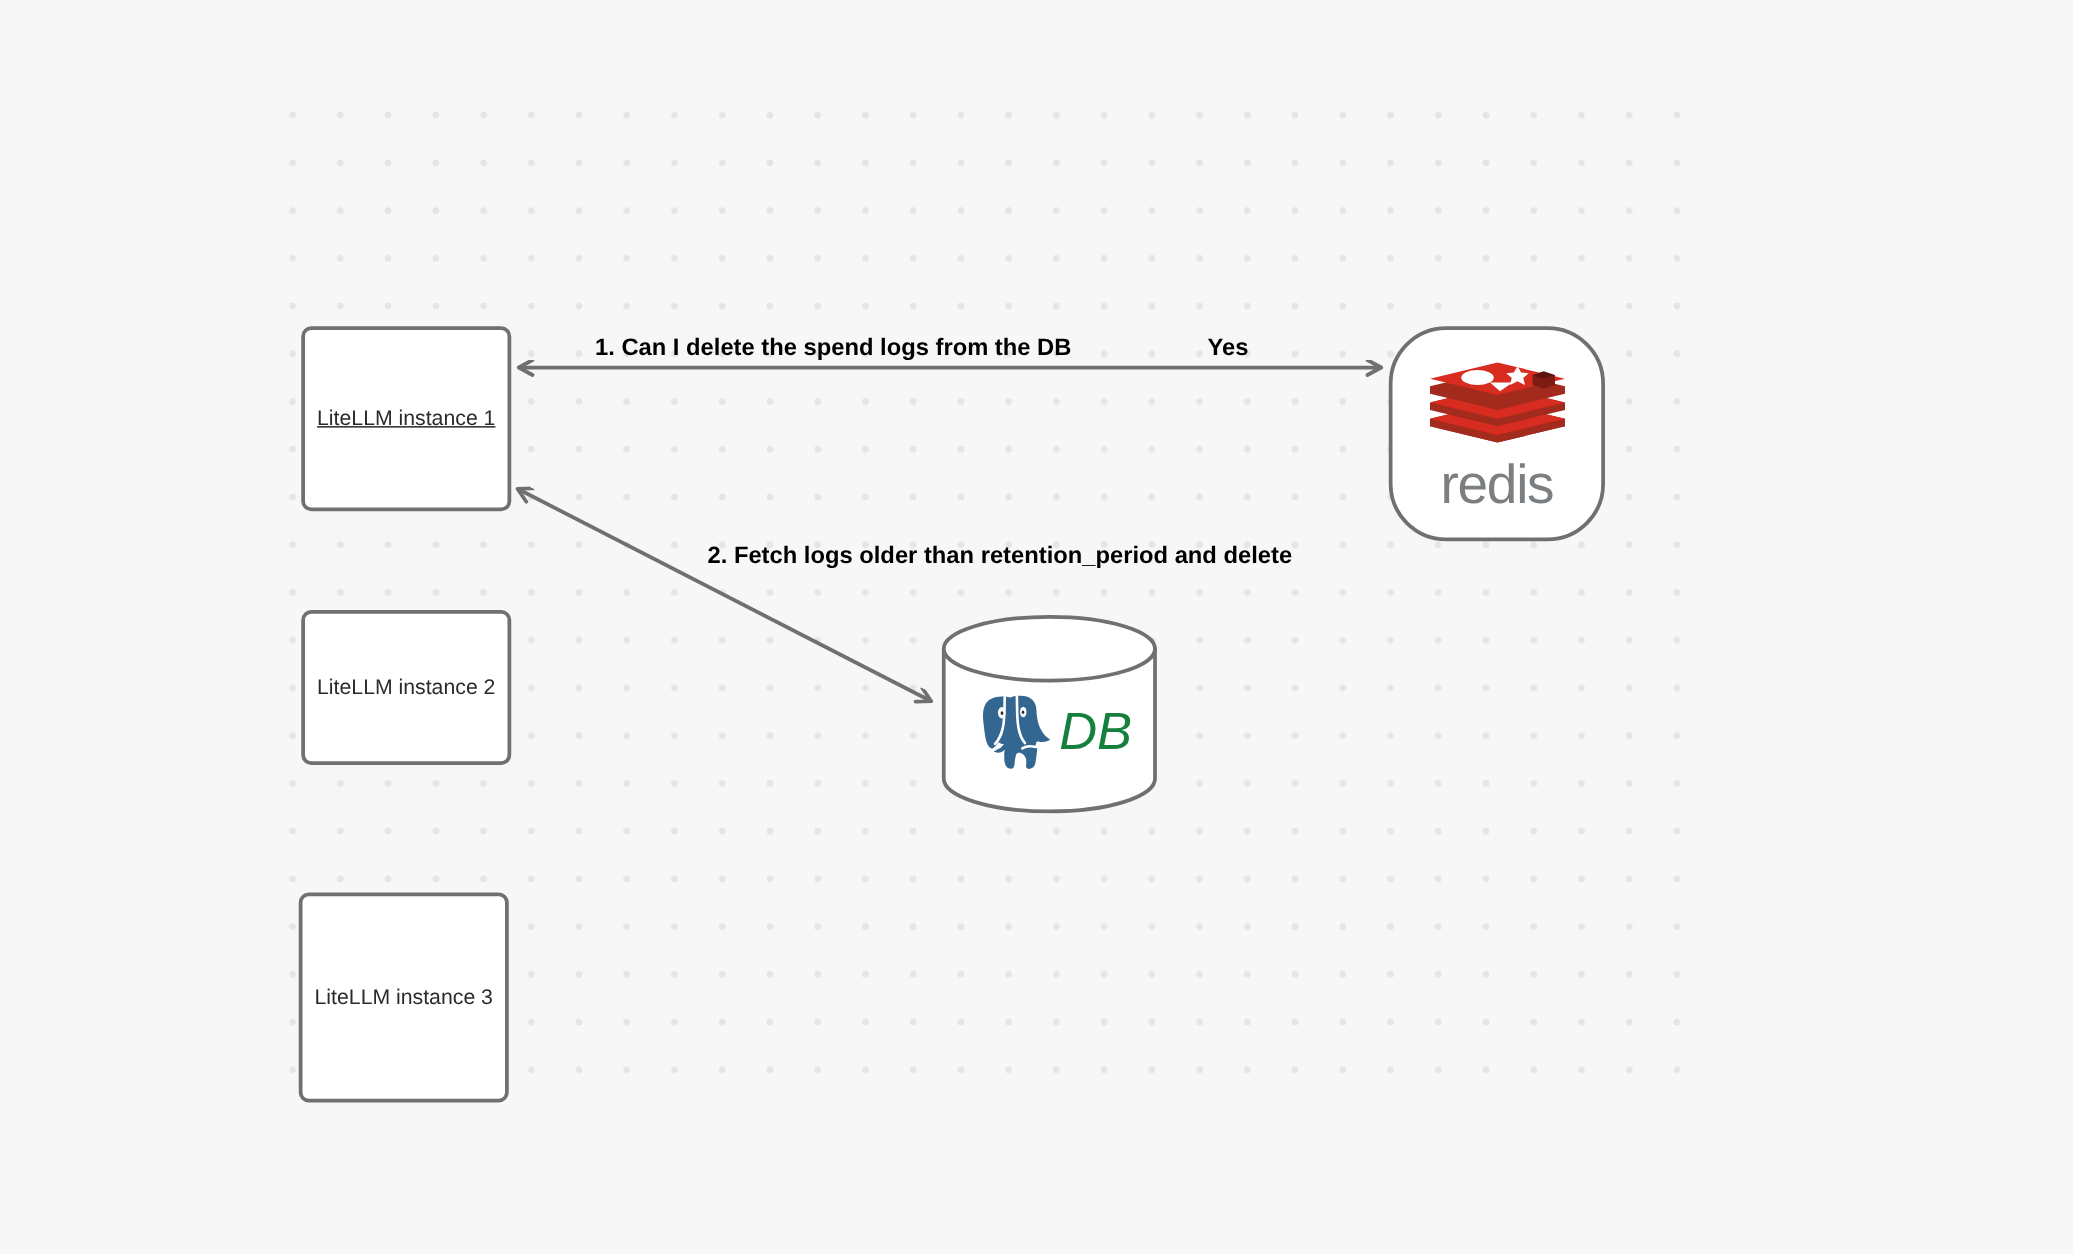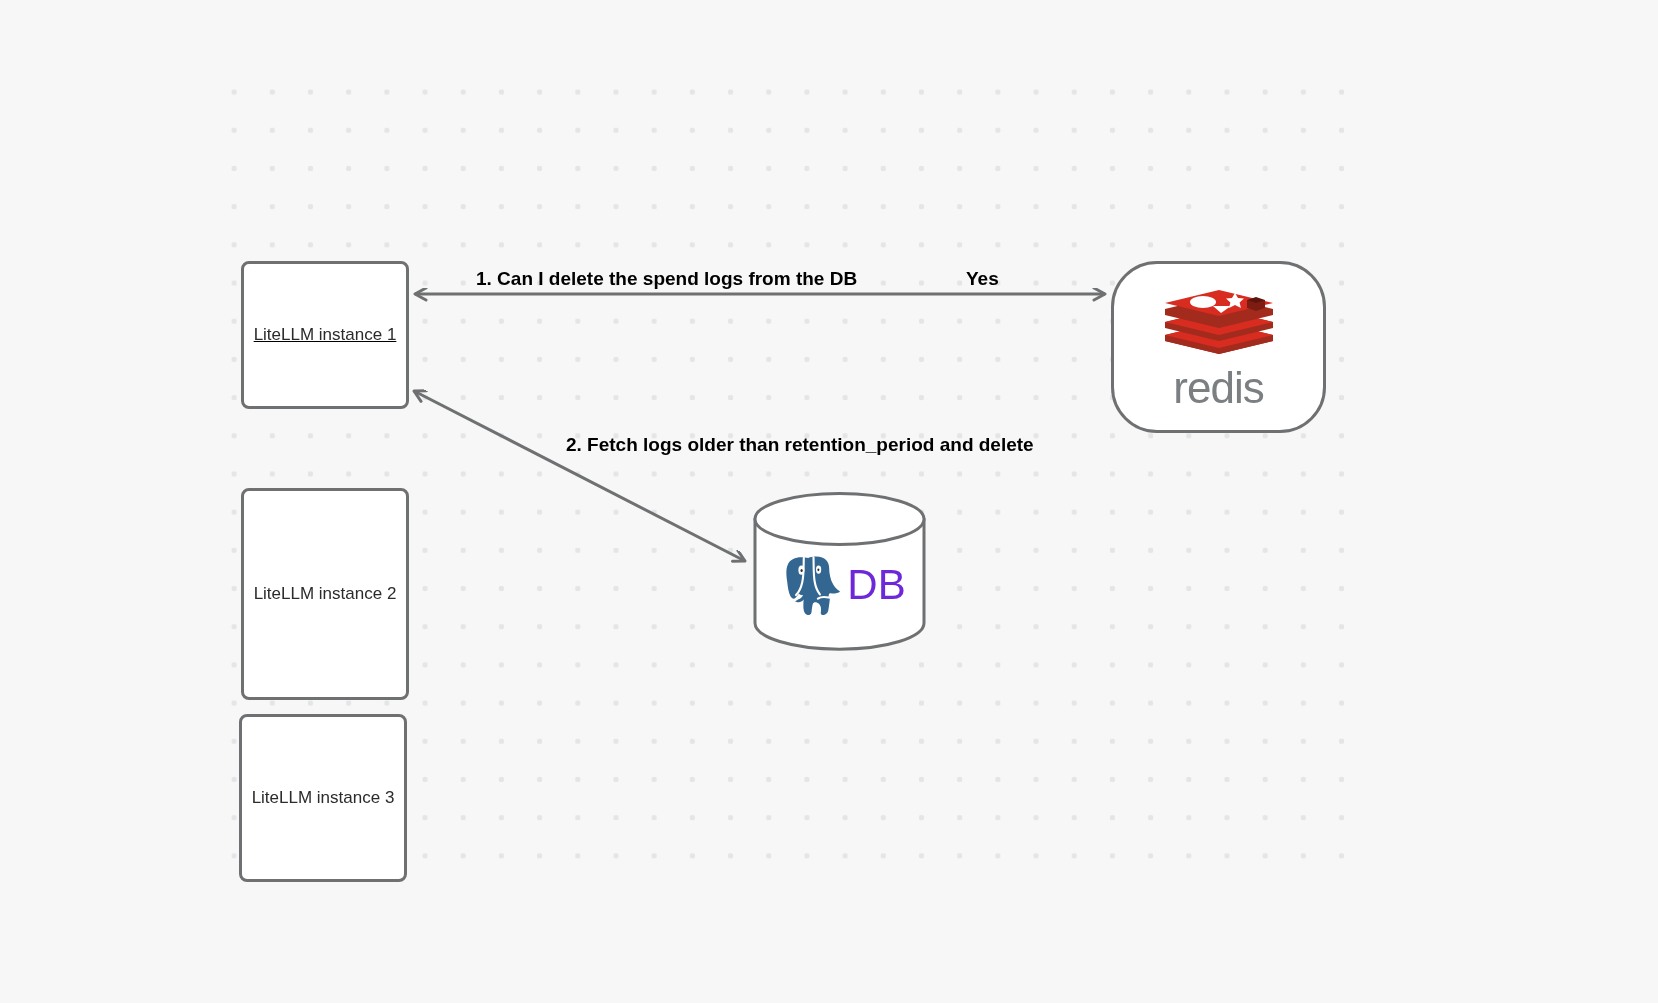--- a/index.html
+++ b/index.html
@@ -45,27 +45,27 @@
   }
   .node-label {
     font-size: 17px;
     color: #2b2b2b;
     font-family: "Liberation Sans", sans-serif;
     line-height: 1.3;
     text-align: center;
     user-select: none;
   }
   #litellm-1 { left: 241px; top: 261px; width: 168px; height: 148px; text-decoration: underline; }
-  #litellm-2 { left: 241px; top: 488px; width: 168px; height: 212px; }
+  #litellm-2 { left: 241px; top: 488px; width: 168px; height: 124px; }
   #litellm-3 { left: 239px; top: 714px; width: 168px; height: 168px; }
 
   #redis-node {
     position: absolute;
     left: 1111px; top: 261px;
-    width: 215px; height: 172px;
+    width: 173px; height: 172px;
     background: #ffffff;
     border: 3px solid #6e7072;
     border-radius: 46px;
     box-sizing: border-box;
     display: flex;
     flex-direction: column;
     align-items: center;
     justify-content: center;
   }
   #redis-logo-wrap { display: flex; flex-direction: column; align-items: center; }
@@ -95,24 +95,25 @@
   }
   .db-content {
     display: flex;
     align-items: center;
     justify-content: center;
     margin-top: 28px;
   }
   .db-text {
     font-family: "Liberation Sans", sans-serif;
     font-size: 42px;
-    color: #6d28d9;
+    color: #15803d;
     line-height: 1;
     margin-left: 2px;
     user-select: none;
+    font-style: italic;
   }
 
   .edge-label {
     position: absolute;
     font-family: "Liberation Sans", sans-serif;
     font-weight: bold;
     font-size: 19px;
     color: #000000;
     white-space: nowrap;
     user-select: none;

